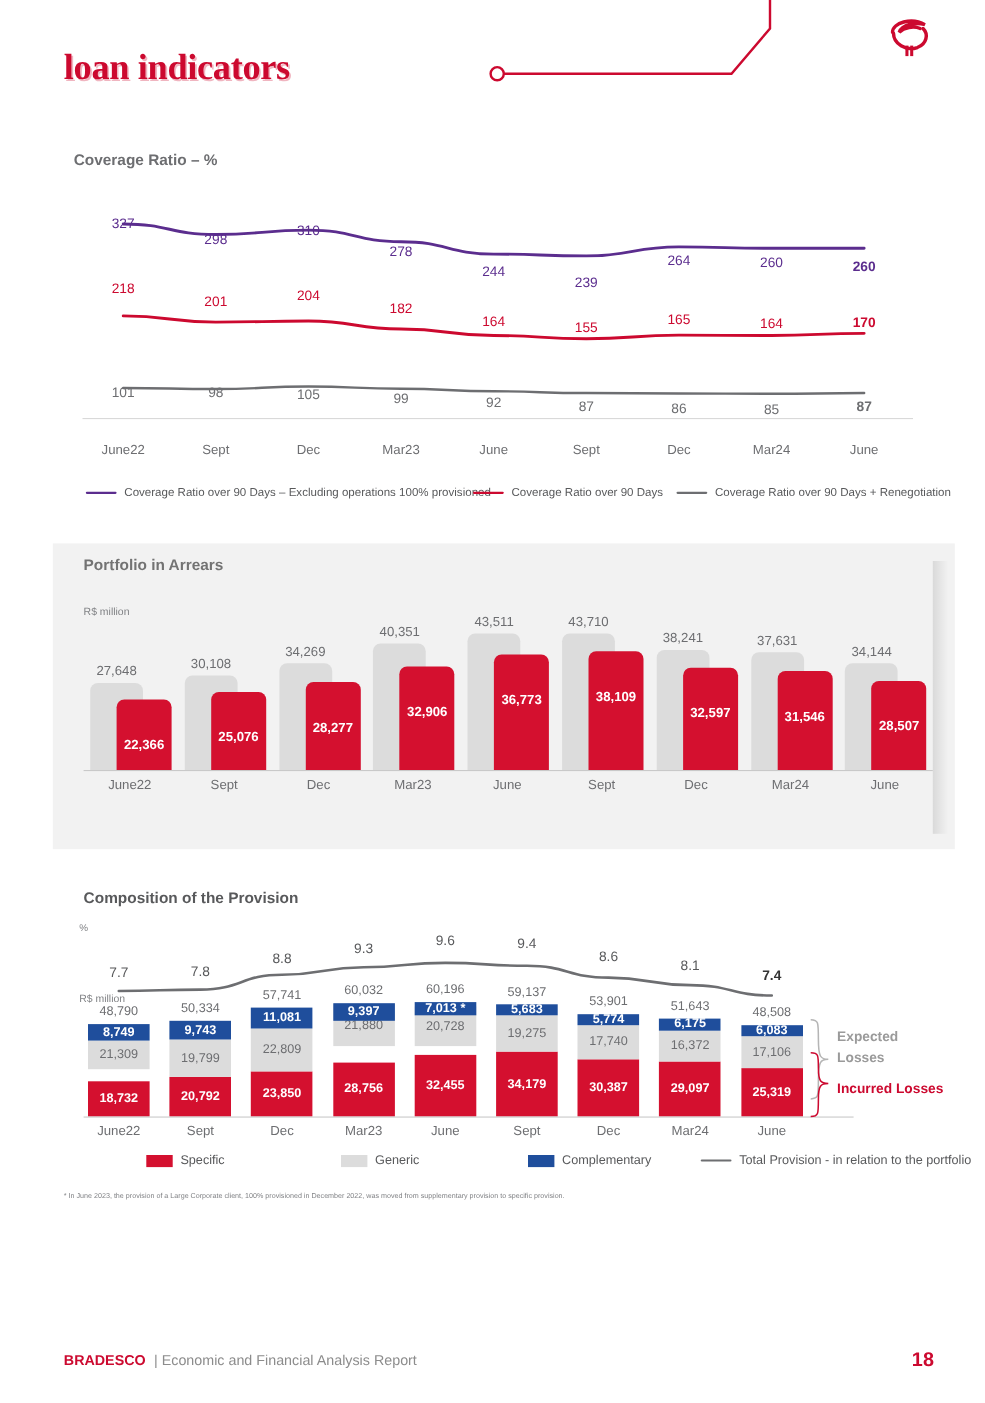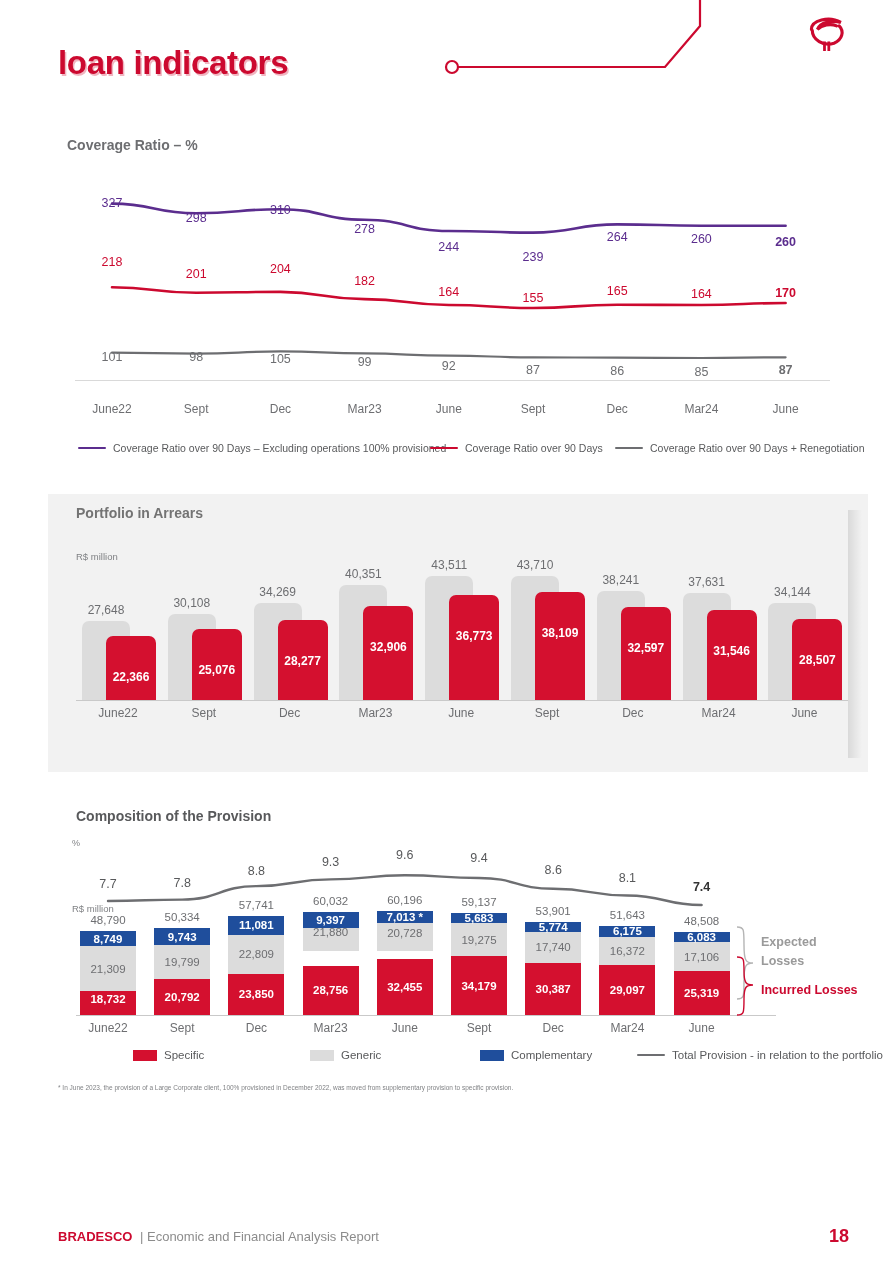--- a/index.html
+++ b/index.html
@@ -14,20 +14,21 @@
   
   .deco { position: absolute; left: 0; top: 0; width: 895px; height: 100px; }
   .logo { position: absolute; right: 42px; top: 12px; width: 52px; height: 52px; }
 
   
   .main-title {
     position: absolute; left: 58px; top: 44px;
     font-size: 33px; font-weight: bold; color: #CC092F;
     letter-spacing: -0.3px;
     text-shadow: 1.5px 1.5px 0 rgba(204,9,47,0.30);
+    font-family: Liberation Serif, serif;
   }
   .sub-title {
     position: absolute; left: 58px; top: 93px;
     font-size: 20px; color: #D04A63; font-weight: normal;
   }
 
   
   .c1-title { position: absolute; left: 67px; top: 137px; font-size: 14px; font-weight: bold; color: #6d6e71; }
   .c1 { position: absolute; left: 0px; top: 165px; width: 895px; height: 300px; }
   .axis-row { position: absolute; left: 0; top: 400px; width: 895px; height: 24px; }
@@ -229,21 +230,21 @@
 
   <div class="c3-title">Composition of the Provision</div>
   <div class="unit3a">%</div>
   <div class="unit3b">R$ million</div>
 
   <svg class="c3" id="c3-line-svg" viewBox="0 0 895 180" preserveAspectRatio="none" style="pointer-events:none;">
     <path id="c3-line" fill="none" stroke="#6d6e71" stroke-width="2.4" stroke-linecap="round" d="M108,50.95 C145.1,50.95 145.1,49.60000000000001 182.2,49.60000000000001 C219.29999999999998,49.60000000000001 219.29999999999998,36.099999999999994 256.4,36.099999999999994 C293.5,36.099999999999994 293.5,29.349999999999994 330.6,29.349999999999994 C367.70000000000005,29.349999999999994 367.70000000000005,25.30000000000001 404.8,25.30000000000001 C441.9,25.30000000000001 441.9,28 479,28 C516.1,28 516.1,38.80000000000001 553.2,38.80000000000001 C590.3,38.80000000000001 590.3,45.55000000000001 627.4,45.55000000000001 C664.5,45.55000000000001 664.5,55 701.6,55"></path>
   </svg>
   <div class="c3" id="c3-bars">
       <div class="seg sp" style="left:80px; top:132.75639344262294px; width:56px; height:32.24360655737705px;">18,732</div>
-      <div class="seg ge" style="left:80px; top:96.07696721311474px; width:56px; height:45px;">21,309</div>
+      <div class="seg ge" style="left:80px; top:96.07696721311474px; width:56px; height:26px;">21,309</div>
       <div class="seg co" style="left:80px; top:81.01721311475409px; width:56px; height:15.059754098360656px;">8,749</div>
       <div class="tot-lbl" style="left:108px; top:64.01721311475409px;">48,790</div>
       <div class="seg sp" style="left:154.2px; top:129.21049180327867px; width:56px; height:35.789508196721314px;">20,792</div>
       <div class="seg ge" style="left:154.2px; top:95.13024590163933px; width:56px; height:34.080245901639344px;">19,799</div>
       <div class="seg co" style="left:154.2px; top:78.3595081967213px; width:56px; height:16.77073770491803px;">9,743</div>
       <div class="tot-lbl" style="left:182.2px; top:61.35950819672129px;">50,334</div>
       <div class="seg sp" style="left:228.39999999999998px; top:123.94672131147541px; width:56px; height:41.05327868852459px;">23,850</div>
       <div class="seg ge" style="left:228.39999999999998px; top:84.68532786885247px; width:56px; height:39.261393442622946px;">22,809</div>
       <div class="seg co" style="left:228.39999999999998px; top:65.61147540983607px; width:56px; height:19.073852459016393px;">11,081</div>
       <div class="tot-lbl" style="left:256.4px; top:48.611475409836075px;">57,741</div>

